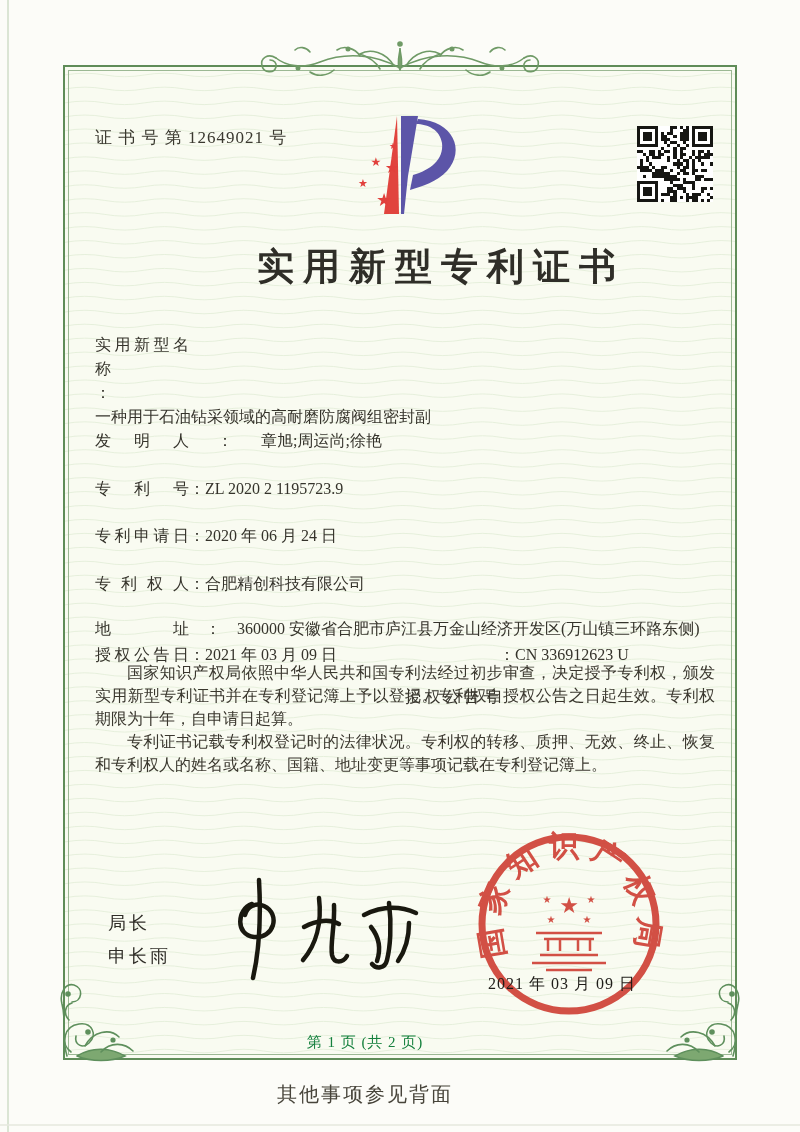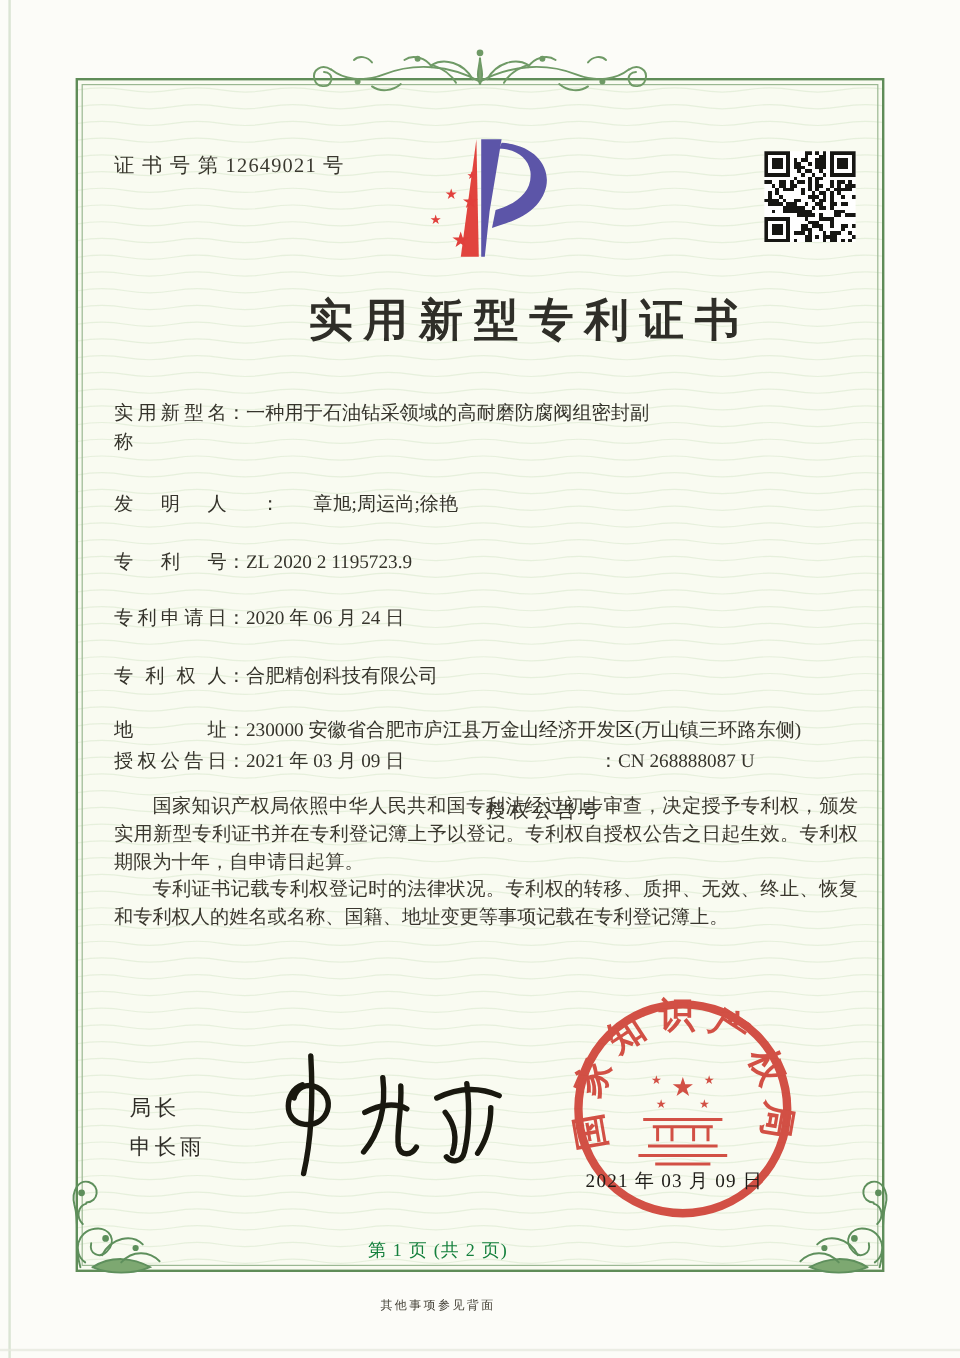--- a/index.html
+++ b/index.html
@@ -19,22 +19,22 @@
   .cert-no{position:absolute;left:95px;top:126px;font-size:17px;letter-spacing:1px;color:#3a382f;}
 
   .logo{position:absolute;left:340px;top:112px;width:130px;height:106px;}
   .qr{position:absolute;left:637px;top:126px;width:76px;height:76px;}
 
   .doc-title{position:absolute;left:0;top:242px;width:800px;text-align:center;
              font-size:37px;font-weight:600;letter-spacing:9px;color:#2f2e28;padding-left:41px;}
 
   .fields{position:absolute;left:95px;top:333px;width:620px;font-size:16px;}
   .frow{display:flex;line-height:24px;}
-  .frow.m1{margin-bottom:28px;} .frow.m2{margin-bottom:24px;gap:28px;} .frow.m3{margin-bottom:23px;}
-  .frow.m4{margin-bottom:24px;} .frow.m5{margin-bottom:21px;} .frow.m6{margin-bottom:2px;}
+  .frow.m1{flex-direction:column;} .frow.m2{margin-bottom:24px;gap:28px;} .frow.m3{margin-bottom:23px;}
+  .frow.m4{margin-bottom:24px;} .frow.m5{margin-bottom:21px;} .frow.m6{margin-bottom:2px;gap:16px;}
   .flabel{width:94px;text-align:justify;text-align-last:justify;flex:none;}
   .fcolon{width:16px;flex:none;}
   .fvalue{flex:1;}
   .fvalue.fixed1{flex:none;width:200px;}
   .flabel.second{width:94px;margin-top:42px;}
 
   .paras{position:absolute;left:95px;top:661px;width:620px;font-size:16px;line-height:23px;
          text-align:justify;color:#3a372e;}
   .paras p{margin:0;text-indent:2em;}
 
@@ -42,21 +42,21 @@
   .official.t1{top:911px;} .official.t2{top:944px;}
   .signature{position:absolute;left:222px;top:874px;width:210px;height:112px;}
 
   .seal{position:absolute;left:474px;top:829px;width:190px;height:190px;opacity:.92;}
   .seal-date{position:absolute;left:488px;top:974px;width:180px;font-size:16px;
              letter-spacing:1px;color:#1e1c18;z-index:5;}
 
   .page-num{position:absolute;left:255px;top:1033px;width:220px;text-align:center;
             font-size:15px;color:#15803d;letter-spacing:1px;}
   .back-note{position:absolute;left:255px;top:1081px;width:220px;text-align:center;
-             font-size:10px;color:#47443a;letter-spacing:2px;}
+             font-size:20px;color:#47443a;letter-spacing:2px;}
 
   .crest{position:absolute;left:240px;top:40px;width:320px;height:58px;}
   .corner{position:absolute;width:104px;height:104px;}
   .corner.bl{left:55px;top:960px;}
   .corner.br{left:641px;top:960px;}
 </style>
 </head>
 <body>
 
 <div class="page">
@@ -426,29 +426,29 @@
           <span class="fvalue">2020 年 06 月 24 日</span>
       </div>
       <div class="frow m5">
         <span class="flabel">专利权人</span>
           <span class="fcolon">：</span>
           <span class="fvalue">合肥精创科技有限公司</span>
       </div>
       <div class="frow m6">
         <span class="flabel">地址</span>
           <span class="fcolon">：</span>
-          <span class="fvalue">230000 安徽省合肥市庐江县万金山经济开发区(万山镇三环路东侧)</span>
+          <span class="fvalue">360000 安徽省合肥市庐江县万金山经济开发区(万山镇三环路东侧)</span>
       </div>
       <div class="frow">
         <span class="flabel">授权公告日</span>
           <span class="fcolon">：</span>
           <span class="fvalue fixed1">2021 年 03 月 09 日</span>
           <span class="flabel second">授权公告号</span>
           <span class="fcolon">：</span>
-          <span class="fvalue">CN 268888087 U</span>
+          <span class="fvalue">CN 336912623 U</span>
       </div>
     </div>
 
     <div class="paras">
       <p>国家知识产权局依照中华人民共和国专利法经过初步审查，决定授予专利权，颁发实用新型专利证书并在专利登记簿上予以登记。专利权自授权公告之日起生效。专利权期限为十年，自申请日起算。</p>
       <p>专利证书记载专利权登记时的法律状况。专利权的转移、质押、无效、终止、恢复和专利权人的姓名或名称、国籍、地址变更等事项记载在专利登记簿上。</p>
     </div>
 
     <div class="official t1">局长</div>
     <div class="official t2">申长雨</div>

